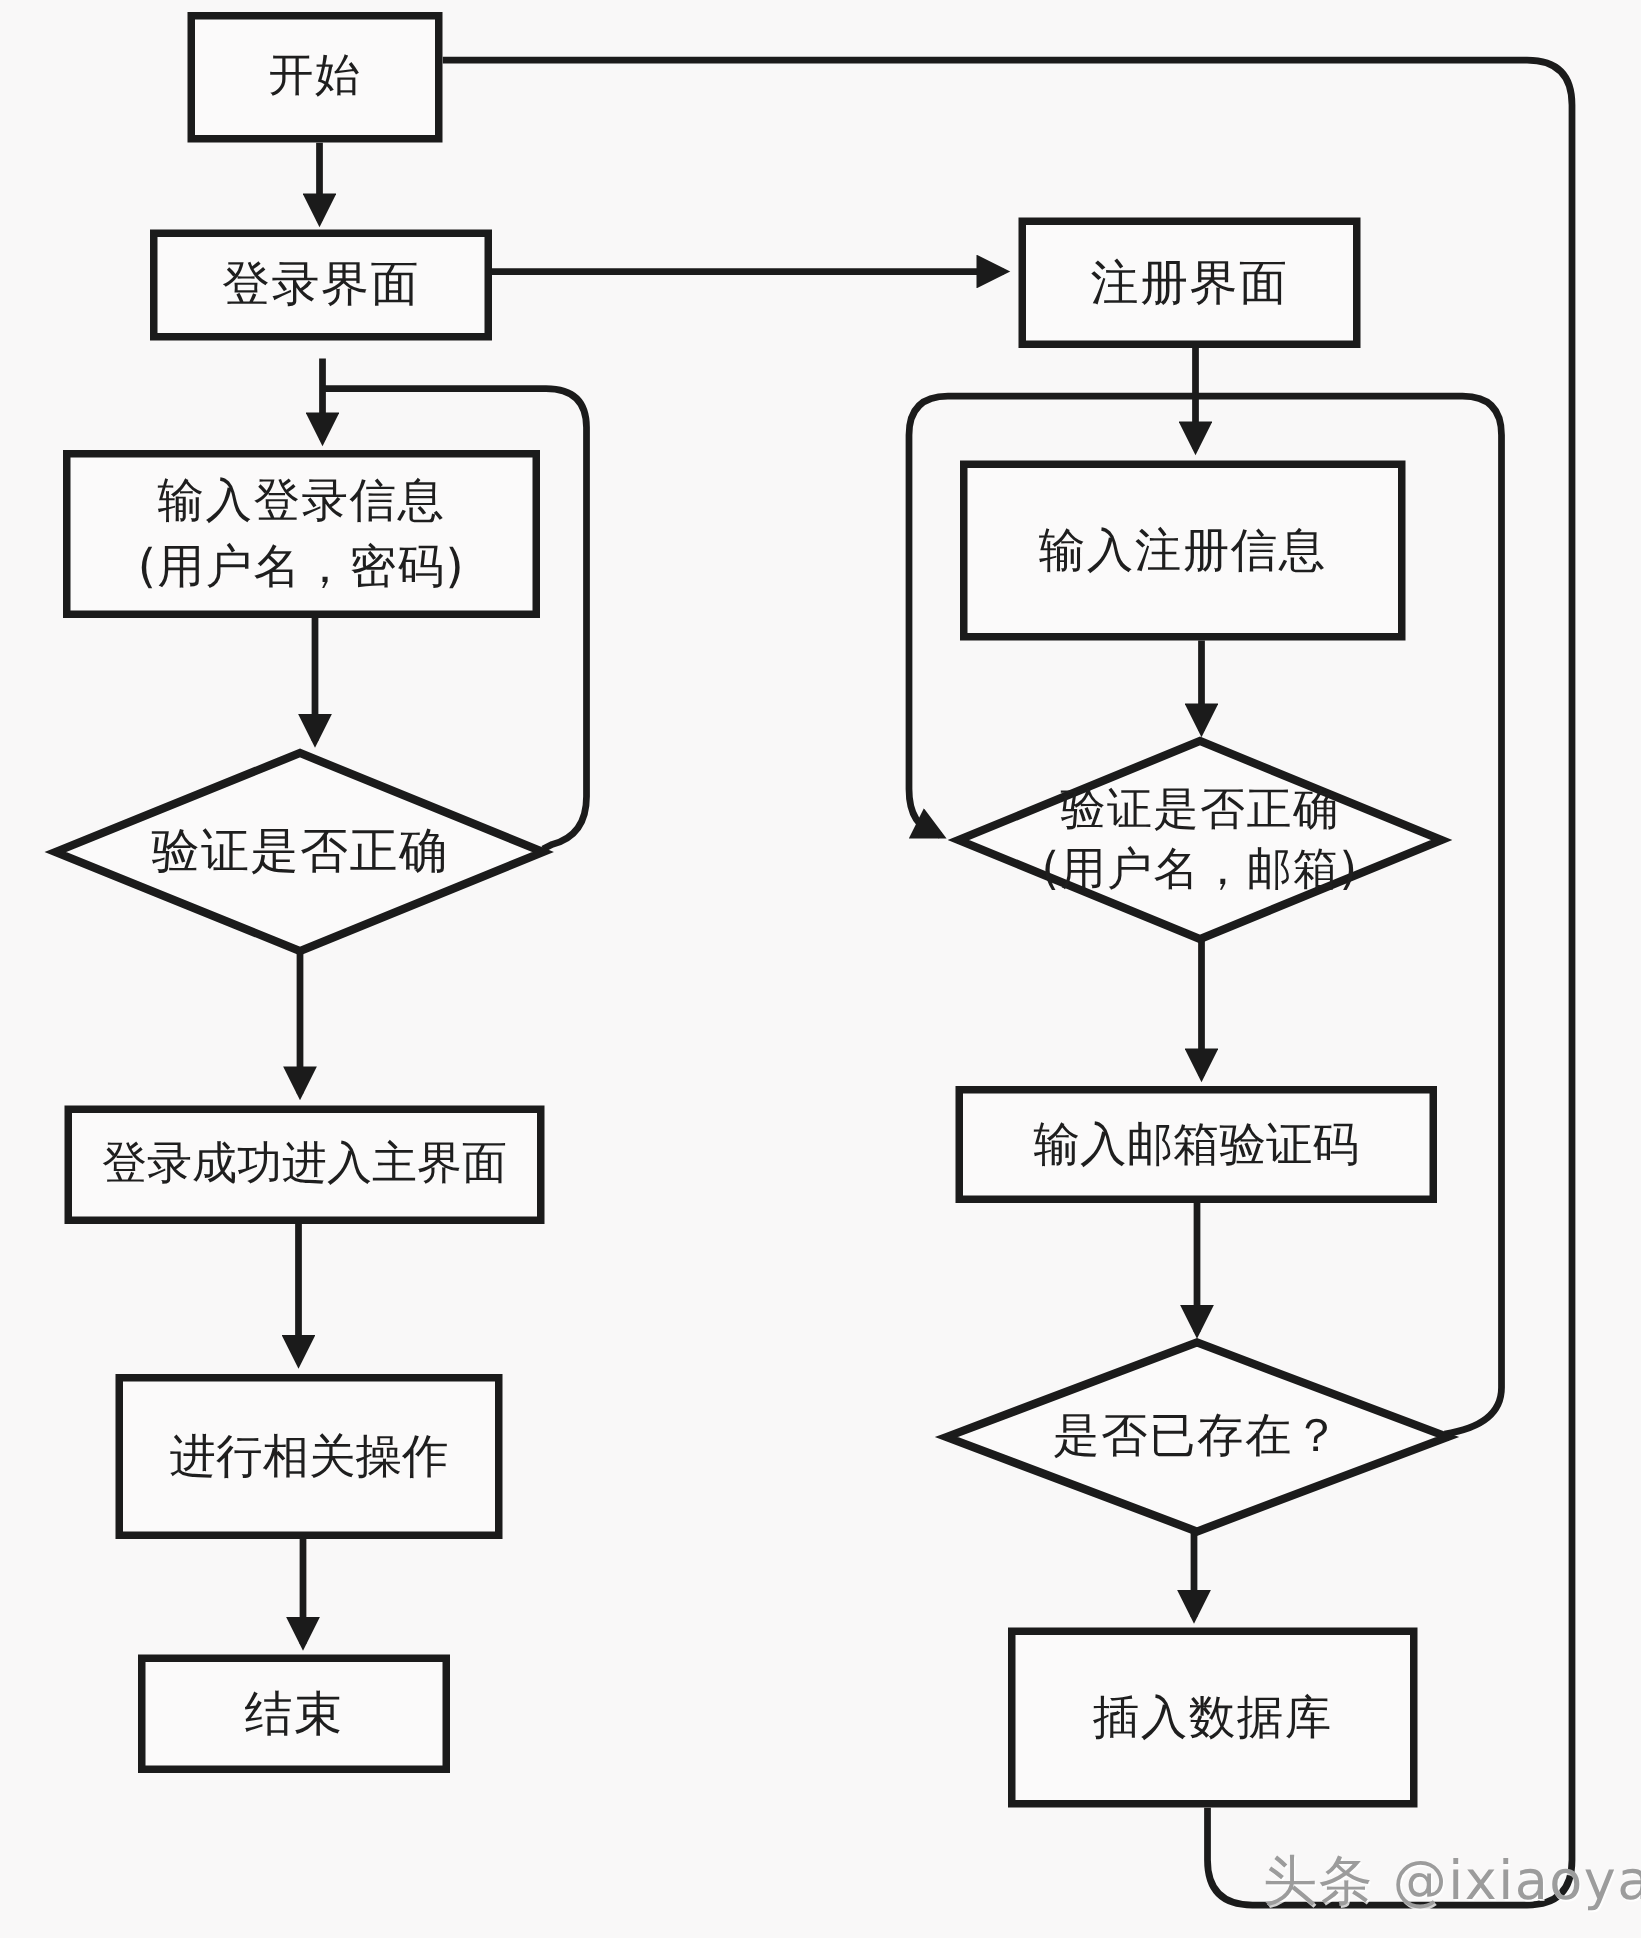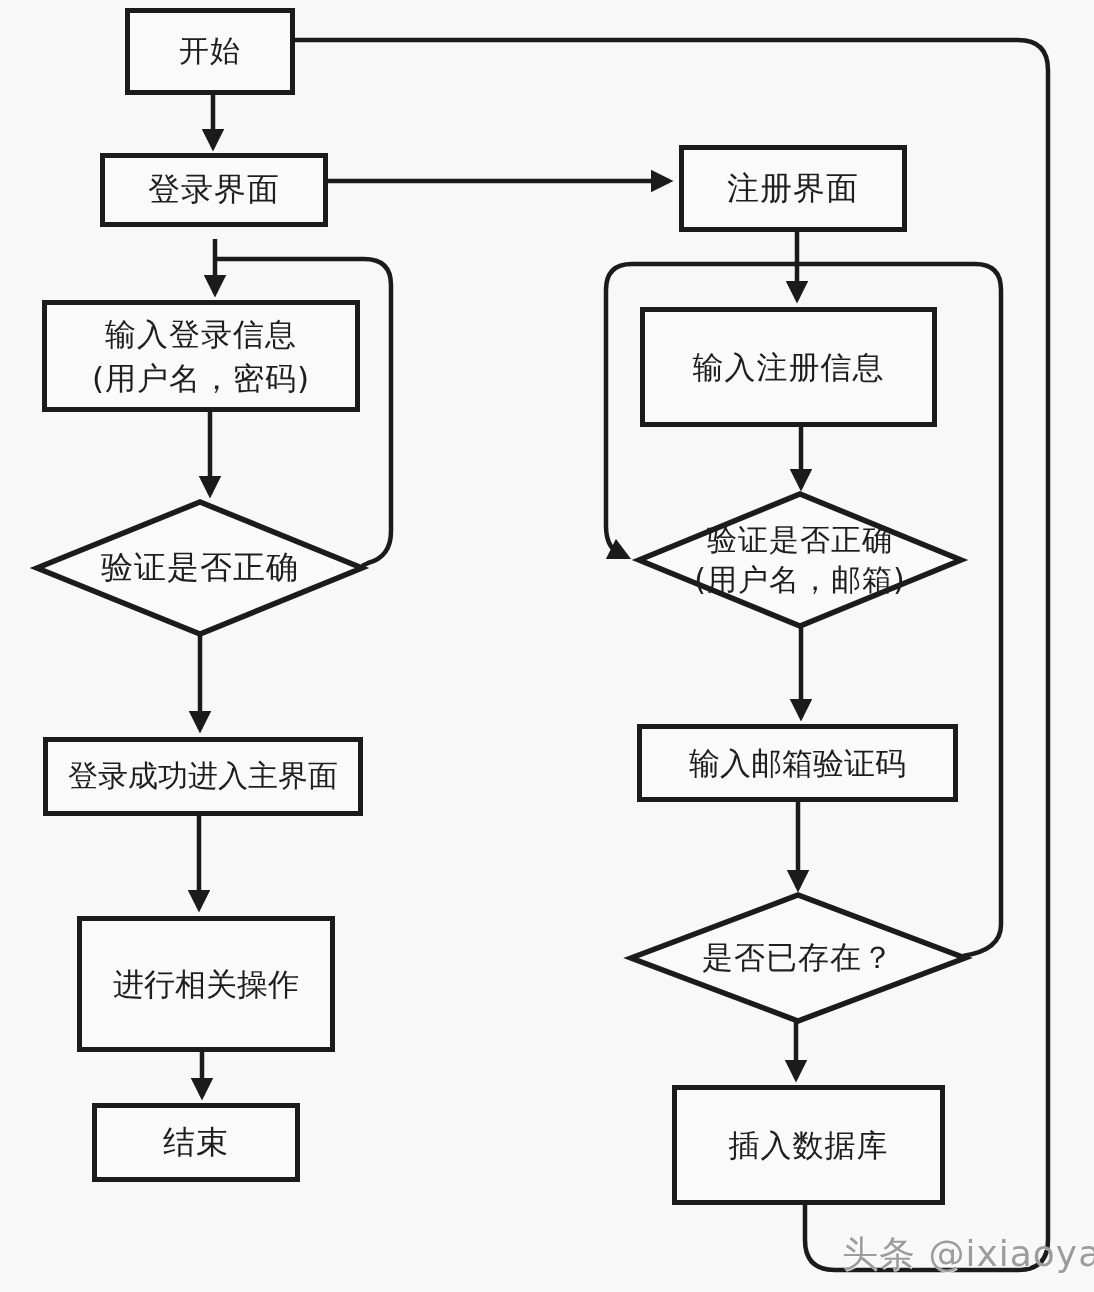--- a/index.html
+++ b/index.html
@@ -123,21 +123,21 @@
   </div>
 
   <div class="node" style="left:43px; top:737px; width:320px; height:79px; font-size:30px; letter-spacing:0;">
     <span>登录成功进入主界面</span>
   </div>
 
   <div class="node" style="left:637px; top:724px; width:321px; height:78px; font-size:31px; letter-spacing:0;text-align:center;">
     <span>输入邮箱验证码</span>
   </div>
 
-  <div class="node" style="left:77px; top:916px; width:258px; height:136px; font-size:31px; letter-spacing:0;">
+  <div class="node" style="left:77px; top:916px; width:258px; height:110px; font-size:31px; letter-spacing:0;">
     <span>进行相关操作</span>
   </div>
 
   <div class="node" style="left:92px; top:1103px; width:208px; height:79px; font-size:32px;">
     <span>结束</span>
   </div>
 
   <div class="node" style="left:672px; top:1085px; width:273px; height:120px; font-size:31px;">
     <span>插入数据库</span>
   </div>

